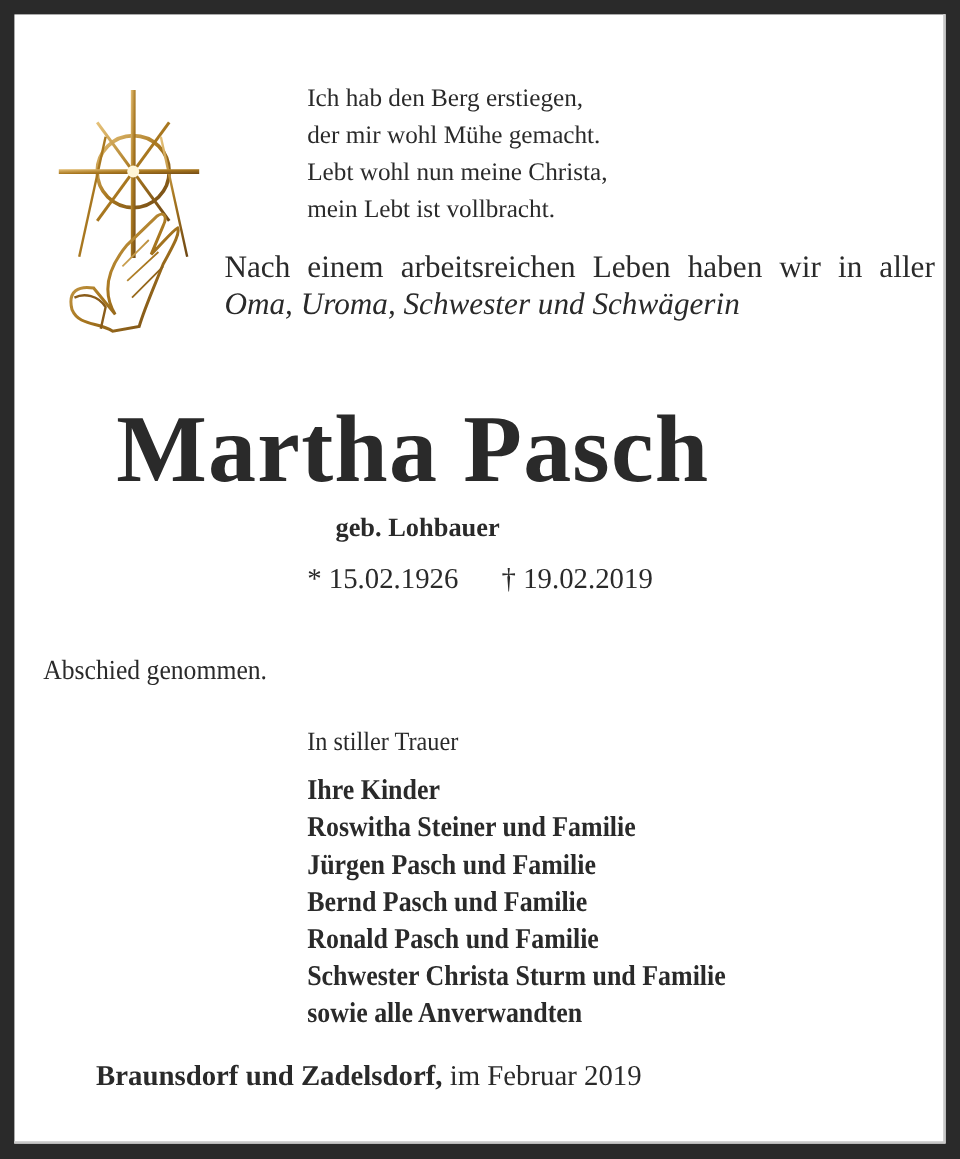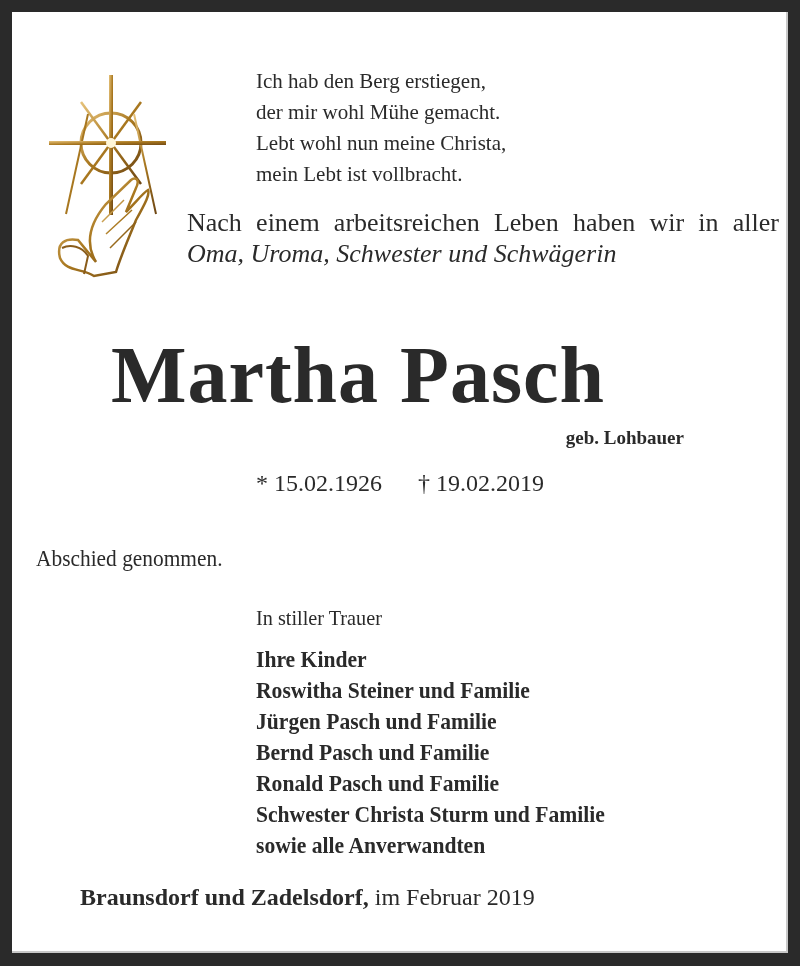--- a/index.html
+++ b/index.html
@@ -4,22 +4,22 @@
 <style>
   html,body{margin:0;padding:0;}
   body{width:800px;height:966px;background:#2a2a2a;position:relative;overflow:hidden;}
   .card{position:absolute;left:12px;top:12px;width:776px;height:941px;background:#fff;box-shadow:inset -2px -2px 0 #c8c8c8;}
   .serif{font-family:"Liberation Serif","DejaVu Serif",serif;color:#2a2a2a;}
   .emblem{position:absolute;left:24px;top:50px;width:130px;height:220px;}
   .poem{position:absolute;left:244px;top:54px;font-size:21px;line-height:31px;}
   .intro{position:absolute;left:163px;top:195px;width:592px;font-size:26px;line-height:31px;text-align:justify;text-align-last:left;margin-left:12px;}
   .intro div{text-align:justify;text-align-last:justify;}
   .intro div:last-child{text-align-last:left;font-style:italic;}
-  .name{position:absolute;left:14px;width:664px;top:318px;text-align:center;font-size:80px;font-weight:bold;letter-spacing:1px;line-height:90px;}
-  .maiden{position:absolute;left:0;width:672px;top:415px;text-align:right;font-size:19px;font-weight:bold;}
+  .name{position:absolute;left:0;width:664px;top:318px;text-align:center;font-size:80px;font-weight:bold;letter-spacing:1px;line-height:90px;}
+  .maiden{position:absolute;left:0;width:672px;top:415px;text-align:center;font-size:22px;font-weight:bold;}
   .dates{position:absolute;left:0;width:776px;top:458px;text-align:center;font-size:24px;}
   .dates span{display:inline-block;}
   .dates .gap{width:36px;}
   .farewell{position:absolute;left:24px;top:534px;font-size:23px;transform:scaleX(0.93);transform-origin:left;}
   .mourn{position:absolute;left:244px;top:593px;font-size:22px;transform:scaleX(0.92);transform-origin:left;}
   .family{position:absolute;left:244px;top:632px;font-size:24px;font-weight:bold;line-height:31px;transform:scaleX(0.9);transform-origin:left;}
   .place{position:absolute;left:24px;top:872px;font-size:24px;}
   .place b{font-weight:bold;margin-left:44px;}
 </style>
 </head>

